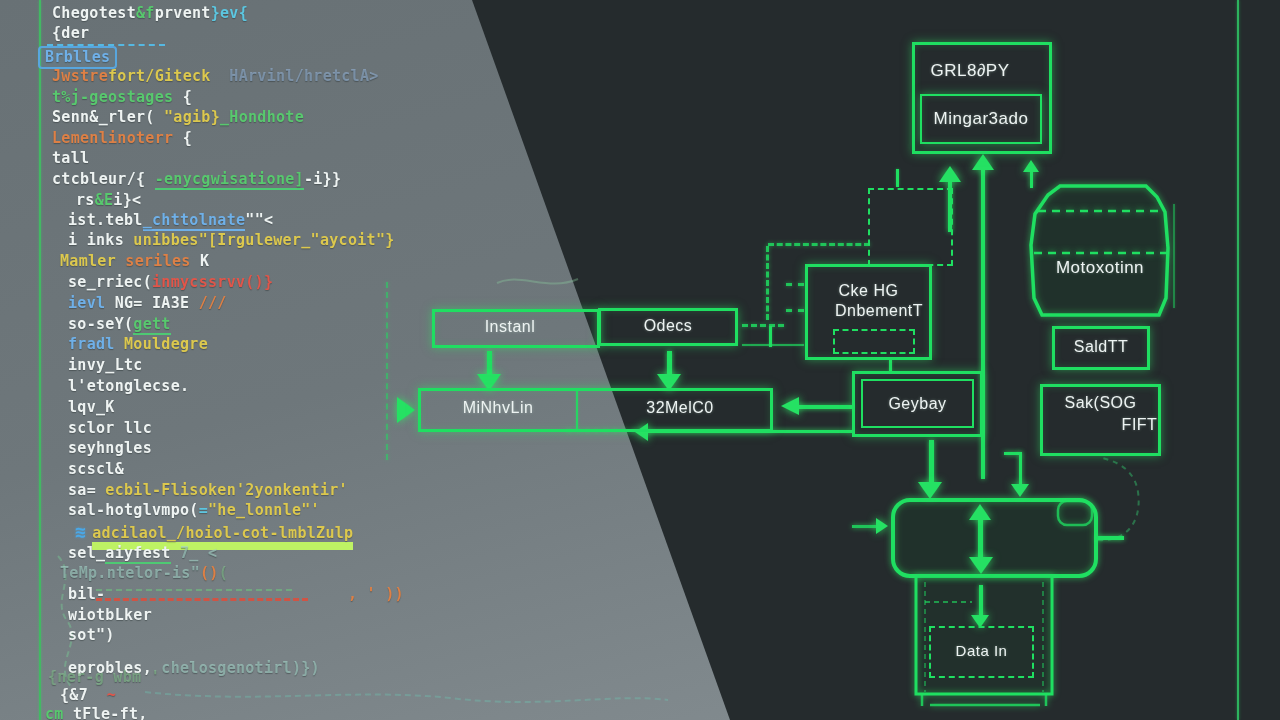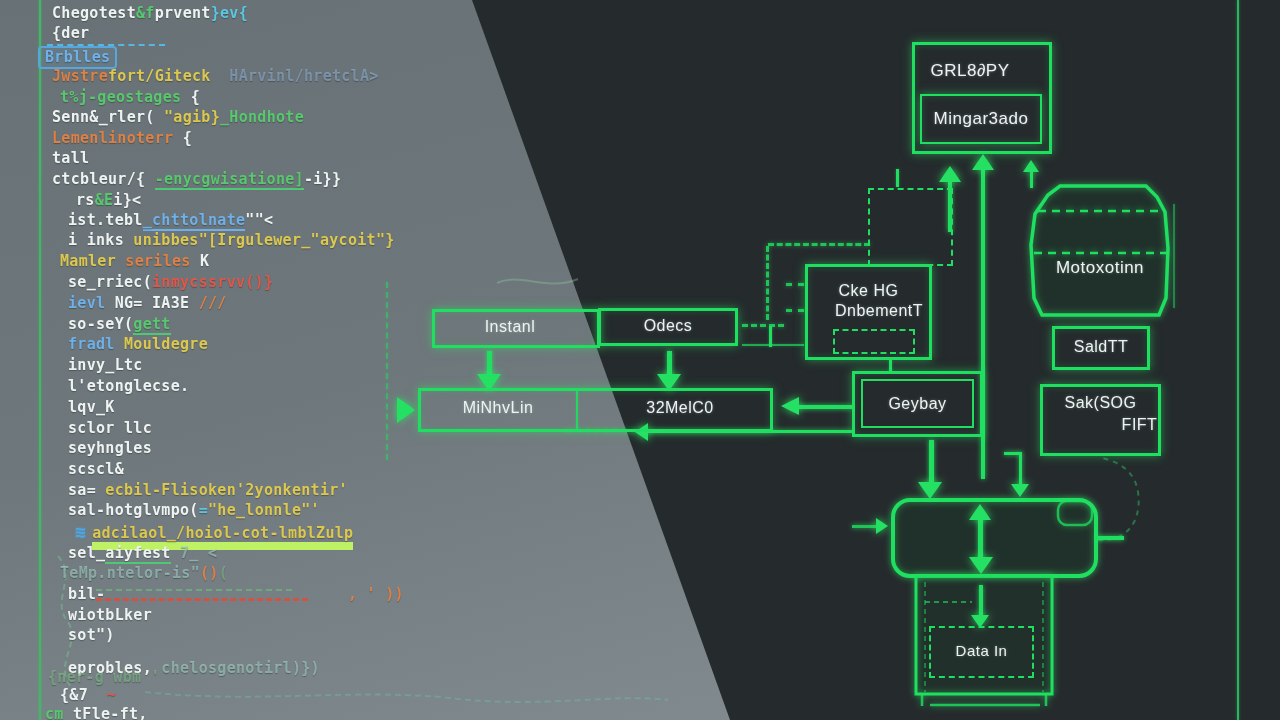--- a/index.html
+++ b/index.html
@@ -154,21 +154,21 @@
   <div class="dlabel" style="left:929px;top:642px;width:105px;font-size:15px;">Data In</div>
 
   <div id="code">
     <div class="deco" style="left:47px;top:44px;width:118px;border-top:2px dashed #55b8e2;"></div>
     <div class="deco" style="left:96px;top:589px;width:196px;border-top:2px dashed rgba(110,200,125,.55);"></div>
     <div class="deco" style="left:96px;top:598px;width:212px;border-top:3px dashed #d9503f;opacity:.9;"></div>
   <div class="code-line" style="top: 4px; left: 52px;"><span class="tk c-w">Chegotest</span><span class="tk c-g">&amp;f</span><span class="tk c-w">prvent</span><span class="tk c-c">}ev{</span></div>
       <div class="code-line" style="top: 24px; left: 52px;"><span class="tk c-w">{der</span></div>
       <div class="code-line code-box" style="top: 46px; left: 38px;"><span class="tk c-b">Brblles</span></div>
       <div class="code-line" style="top: 67px; left: 52px;"><span class="tk c-o">Jwstre</span><span class="tk c-y">fort/</span><span class="tk c-y">Giteck</span><span class="tk c-fb">  HArvinl/hretclA&gt;</span></div>
-      <div class="code-line" style="top: 88px; left: 60px;"><span class="tk c-g">t%j-geostages </span><span class="tk c-w">{</span></div>
+      <div class="code-line" style="top: 88px; left: 52px;"><span class="tk c-g">t%j-geostages </span><span class="tk c-w">{</span></div>
       <div class="code-line" style="top: 108px; left: 52px;"><span class="tk c-w">Senn&amp;_rler( </span><span class="tk c-y">"agib}</span><span class="tk c-g">_Hondhote</span></div>
       <div class="code-line" style="top: 129px; left: 52px;"><span class="tk c-o">Lemenlinoterr</span><span class="tk c-w"> {</span></div>
       <div class="code-line" style="top: 149px; left: 52px;"><span class="tk c-w">tall</span></div>
       <div class="code-line" style="top: 170px; left: 52px;"><span class="tk c-w">ctcbleur/{ </span><span class="tk c-g ug">-enycgwisatione]</span><span class="tk c-w">-i}}</span></div>
       <div class="code-line" style="top: 191px; left: 52px; margin-left: 24px;"><span class="tk c-w">rs</span><span class="tk c-g">&amp;E</span><span class="tk c-w">i}&lt;</span></div>
       <div class="code-line" style="top: 211px; left: 68px;"><span class="tk c-w">ist.tebl</span><span class="tk c-b ub">_chttolnate</span><span class="tk c-w">""&lt;</span></div>
       <div class="code-line" style="top: 231px; left: 68px;"><span class="tk c-w">i inks </span><span class="tk c-y">unibbes"[Irgulewer_"aycoit"}</span></div>
       <div class="code-line" style="top: 252px; left: 60px;"><span class="tk c-y">Mamler</span><span class="tk c-o"> seriles </span><span class="tk c-w">K</span></div>
       <div class="code-line" style="top: 273px; left: 68px;"><span class="tk c-w">se_rriec(</span><span class="tk c-r">inmycssrvv()}</span></div>
       <div class="code-line" style="top: 294px; left: 68px;"><span class="tk c-b">ievl</span><span class="tk c-w"> NG= IA3E </span><span class="tk c-o">///</span></div>

